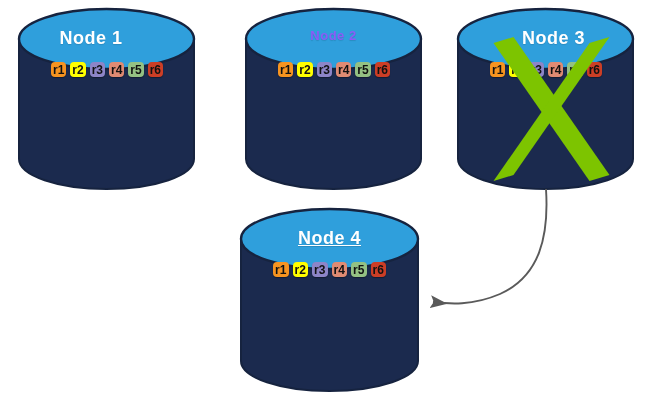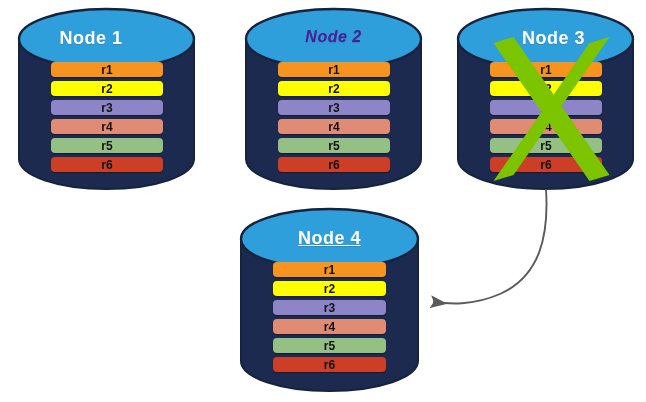--- a/index.html
+++ b/index.html
@@ -36,21 +36,21 @@
     color: #ffffff;
     font-weight: bold;
     font-family: "Liberation Sans", sans-serif;
     letter-spacing: 0.5px;
     text-shadow: 0 1px 1px rgba(0,0,0,0.12);
     user-select: none;
   }
   .rows {
     position: absolute;
     display: flex;
-    flex-direction: column;
+    flex-direction: row;
   }
   .row {
     position: relative;
     border-radius: 4px;
     display: flex;
     align-items: center;
     justify-content: center;
     color: #111111;
     font-weight: bold;
     font-family: "Liberation Sans", sans-serif;
@@ -100,21 +100,21 @@
           <div class="row" style="background: rgb(204, 62, 38); height: 15px; width: 100%;">
             <span style="font-size: 12px; font-weight: bold; color: rgb(17, 17, 17);">r6</span>
           </div>
         </div>
       </div>
       <div class="node" style="left: 245px; top: 8px; width: 177px; height: 182px;">
         <svg width="177" height="182" viewBox="0 0 177 182">
           <path d="M 1,31 L 1,151 A 87.5,30 0 0 0 176,151 L 176,31 Z" fill="#1b2a4e" stroke="#16233f" stroke-width="2"></path>
           <ellipse cx="88.5" cy="31" rx="87.5" ry="30" fill="#2f9fdc" stroke="#16233f" stroke-width="2.4"></ellipse>
         </svg>
-        <div class="node-title" style="top: 20px; font-size: 16px; color: #4c1d95; font-style: italic;">Node  2</div>
+        <div class="node-title" style="top: 20px; font-size: 13px; color: #8b5cf6;">Node  2</div>
         <div class="rows" style="left: 33px; top: 54px; width: 112px; gap: 4px;">
           <div class="row" style="background: rgb(247, 148, 32); height: 15px; width: 100%;">
             <span style="font-size: 12px; font-weight: bold; color: rgb(17, 17, 17);">r1</span>
           </div>
           <div class="row" style="background: rgb(255, 255, 0); height: 15px; width: 100%;">
             <span style="font-size: 12px; font-weight: bold; color: rgb(17, 17, 17);">r2</span>
           </div>
           <div class="row" style="background: rgb(141, 133, 200); height: 15px; width: 100%;">
             <span style="font-size: 12px; font-weight: bold; color: rgb(17, 17, 17);">r3</span>
           </div>

